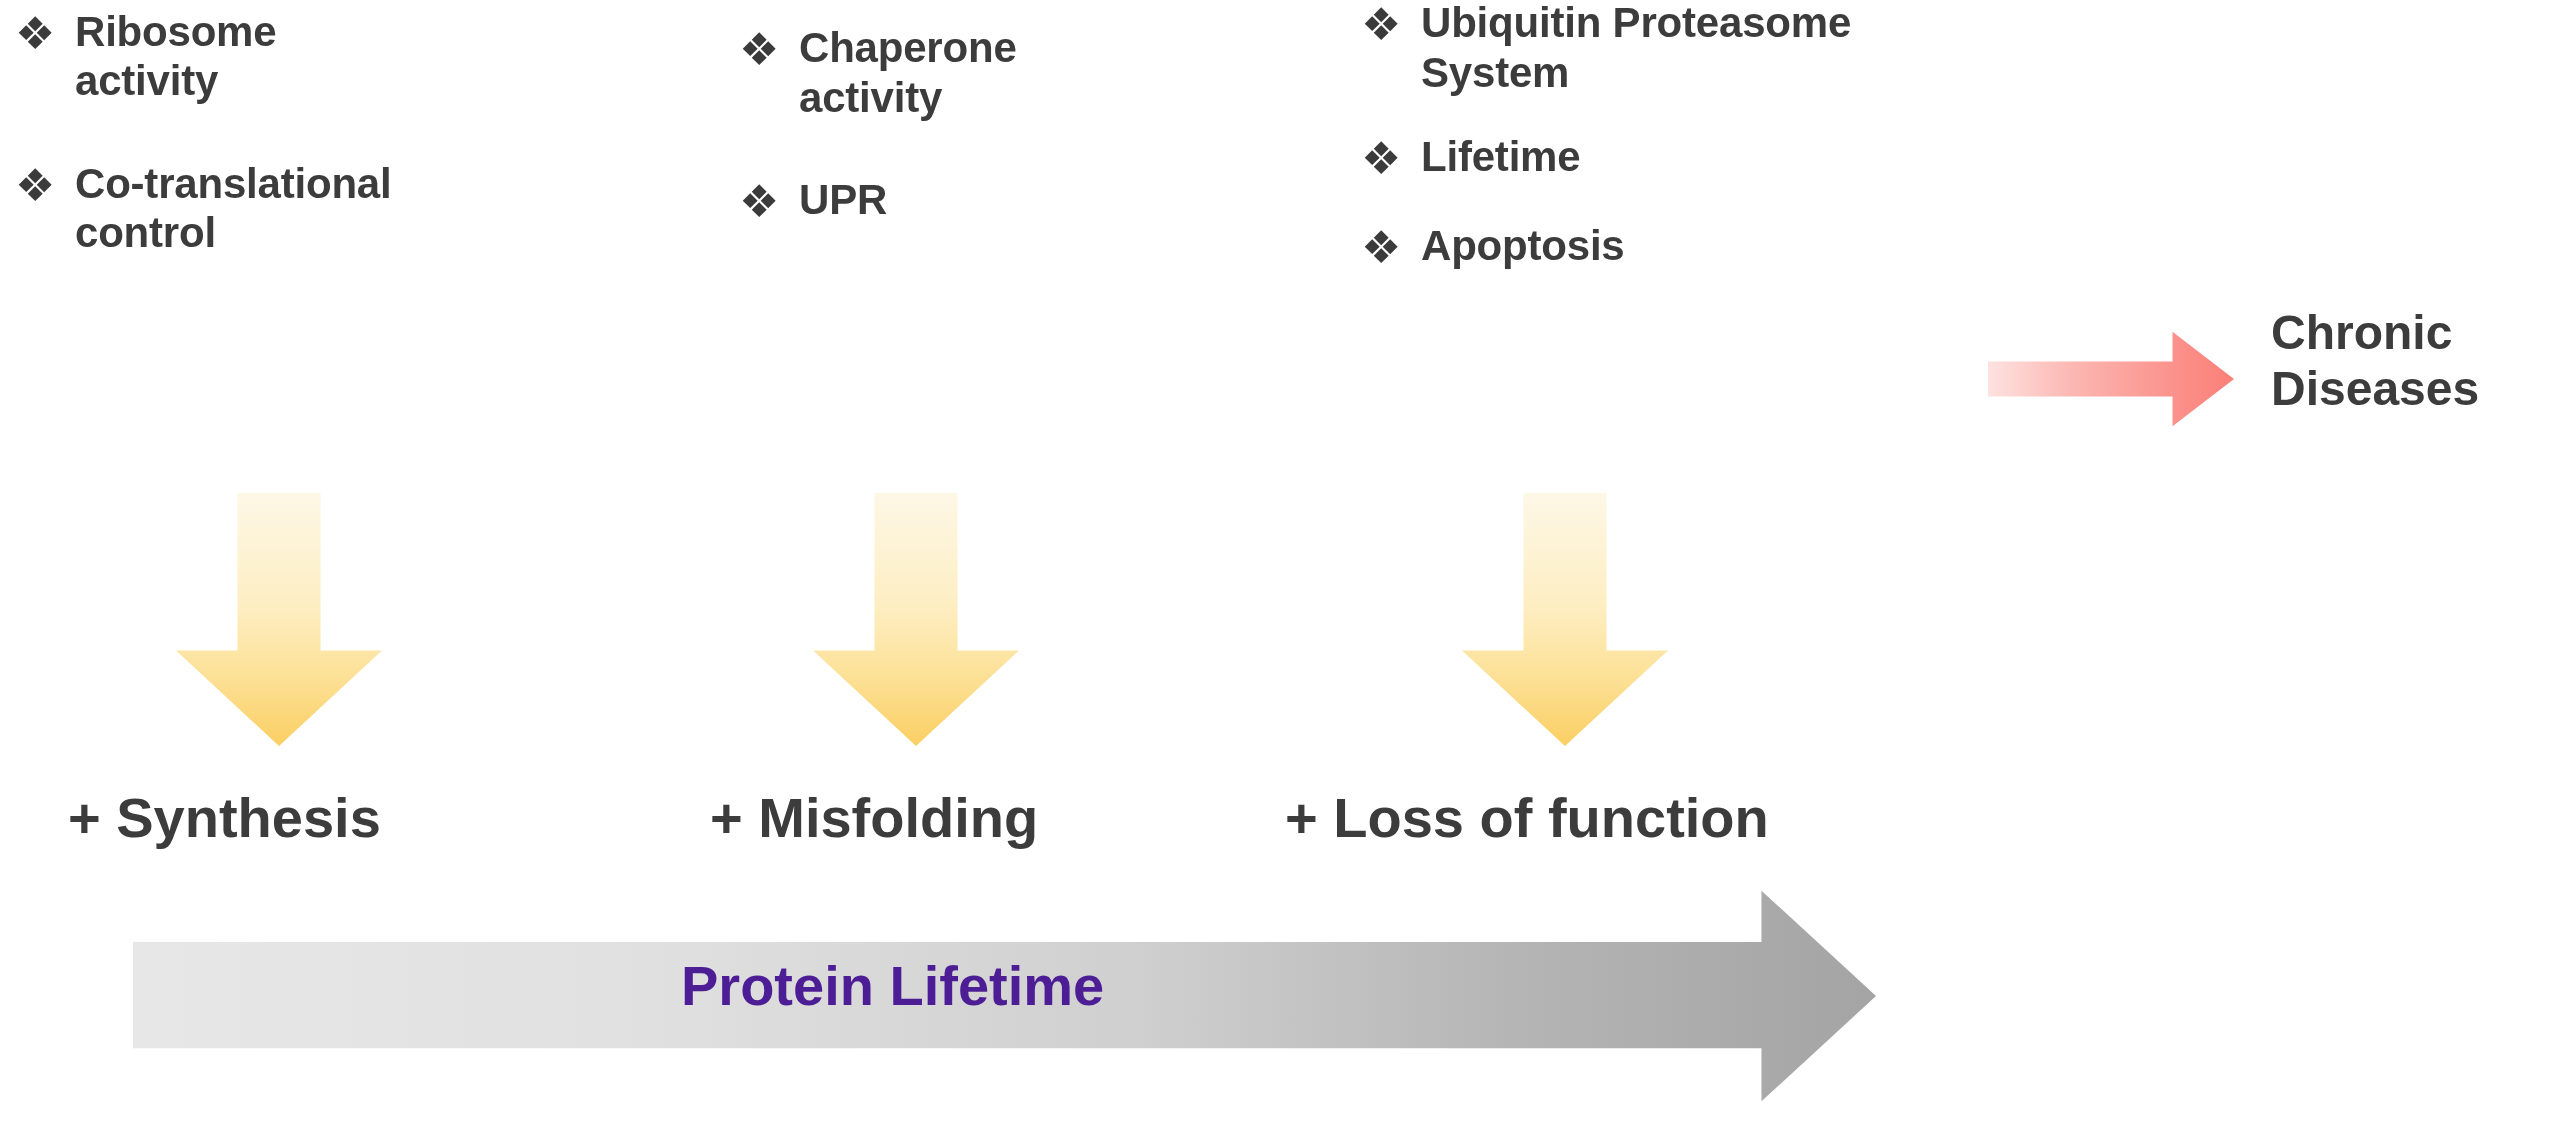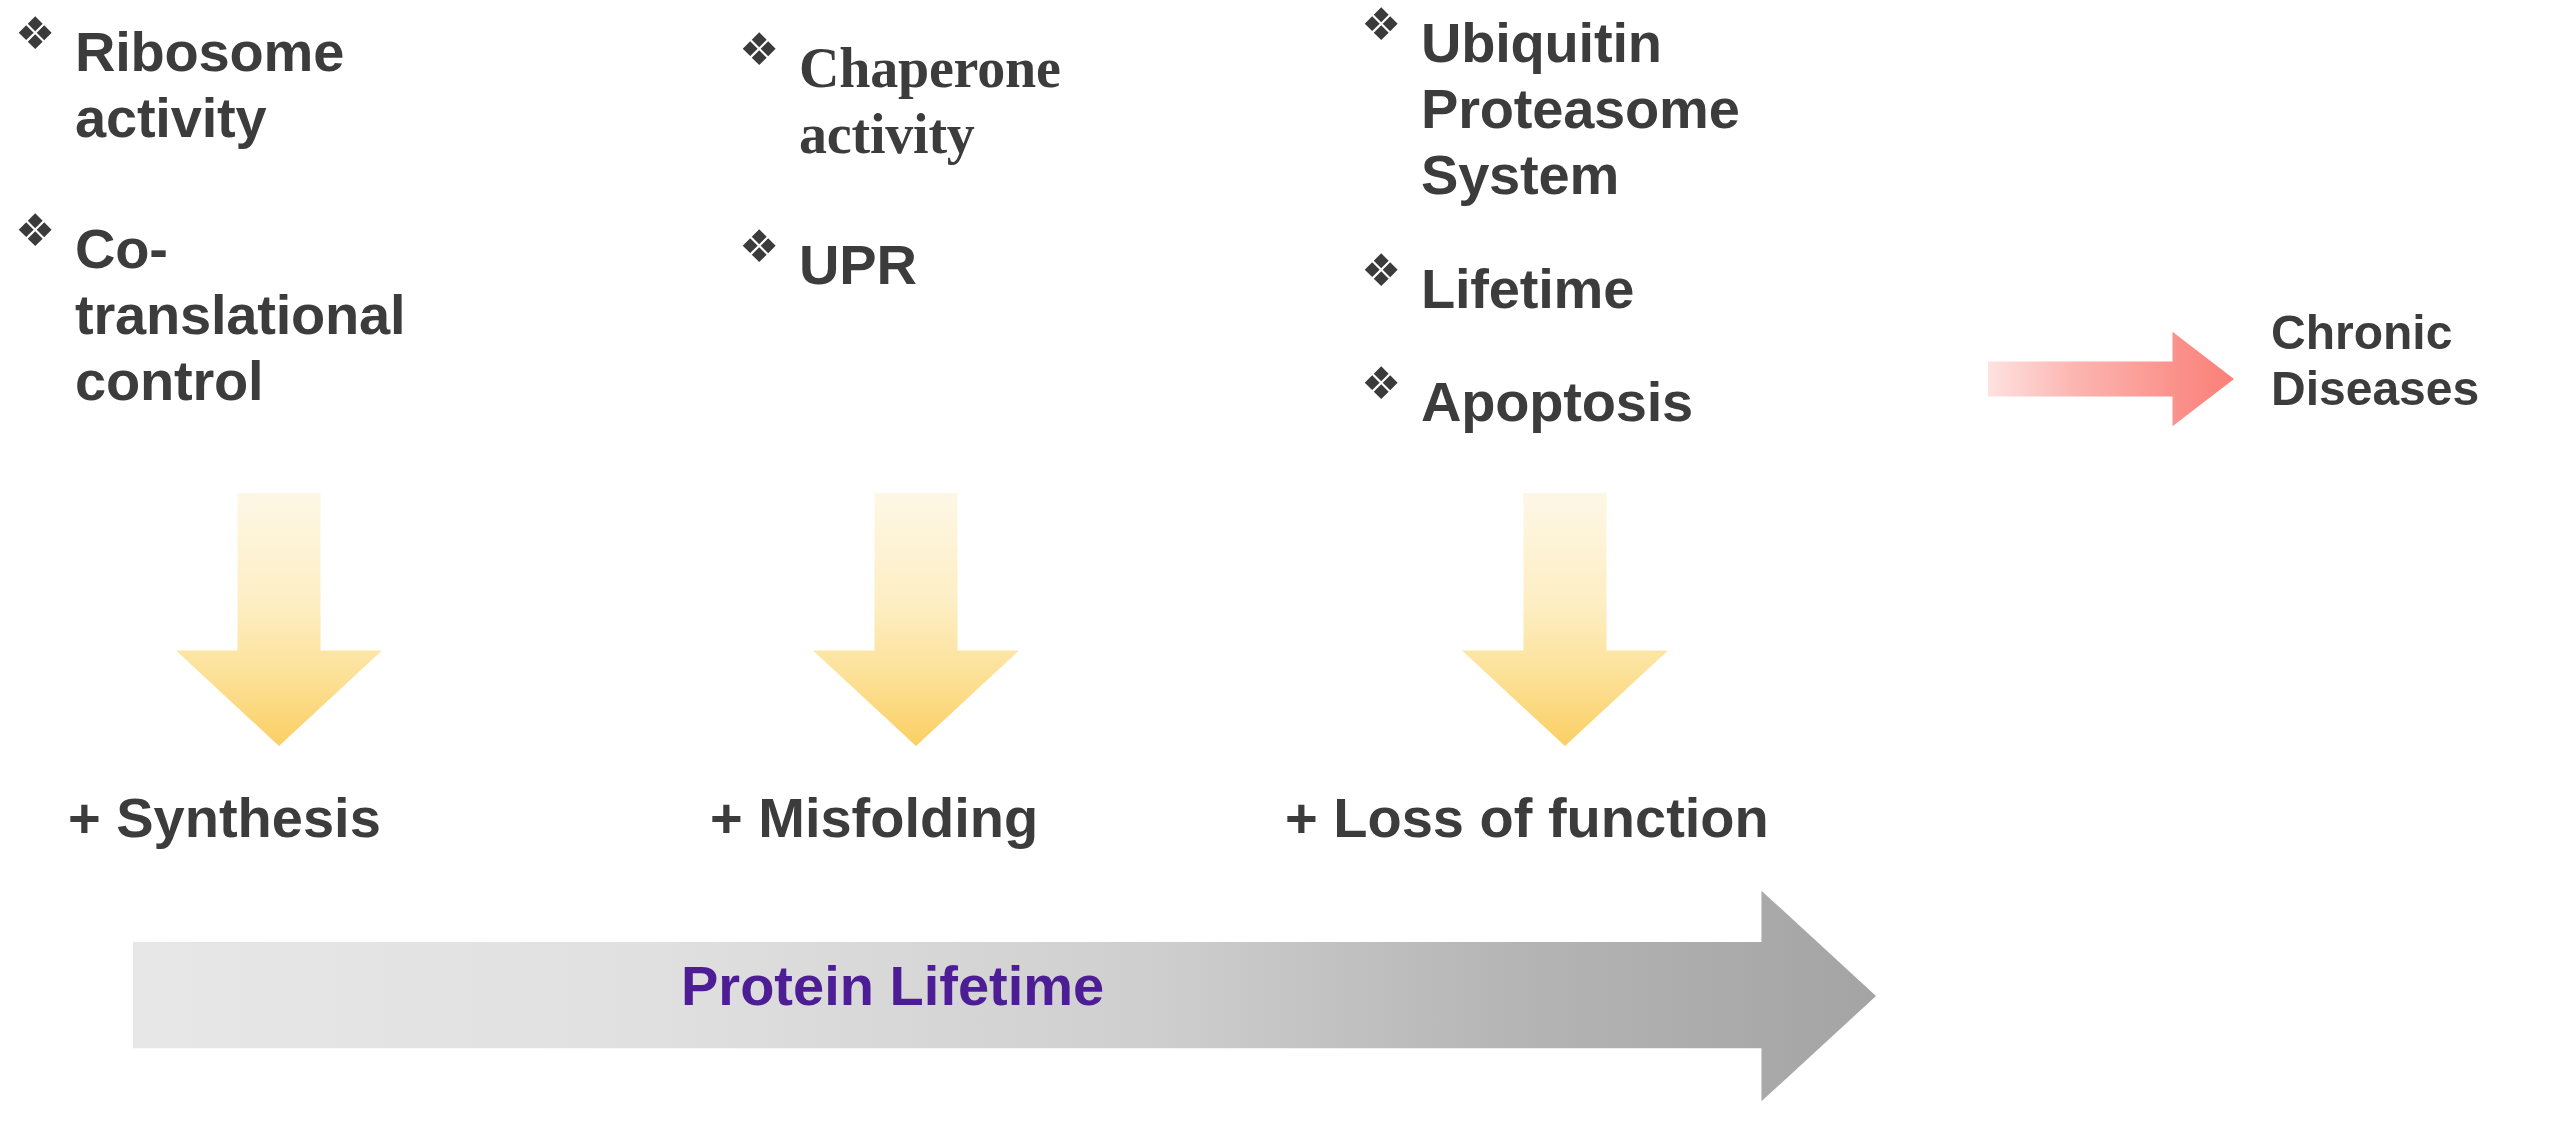--- a/index.html
+++ b/index.html
@@ -29,29 +29,28 @@
   }
   .bullet-glyph {
     flex: 0 0 auto;
     font-size: 45px;
     line-height: 1.18;
     color: #3b3b3b;
     width: 60px;
     text-align: left;
   }
   .bullet-label {
-    font-size: 56px;
+    font-size: 42px;
     line-height: 1.18;
     font-weight: bold;
     color: #3c3c3c;
     letter-spacing: -0.2px;
-    margin-top: 12px;
   }
   .w-narrow { max-width: 349px; }
-  .w-mid    { max-width: 357px; font-family: Liberation Serif, serif; }
+  .w-mid    { max-width: 357px; }
   .w-wide   { max-width: 465px; }
   .nowrap   { white-space: nowrap; }
 
   
   .down-arrow {
     position: absolute;
     width: 206px;
     height: 253px;
   }
   .down-arrow svg { display: block; width: 100%; height: 100%; }

